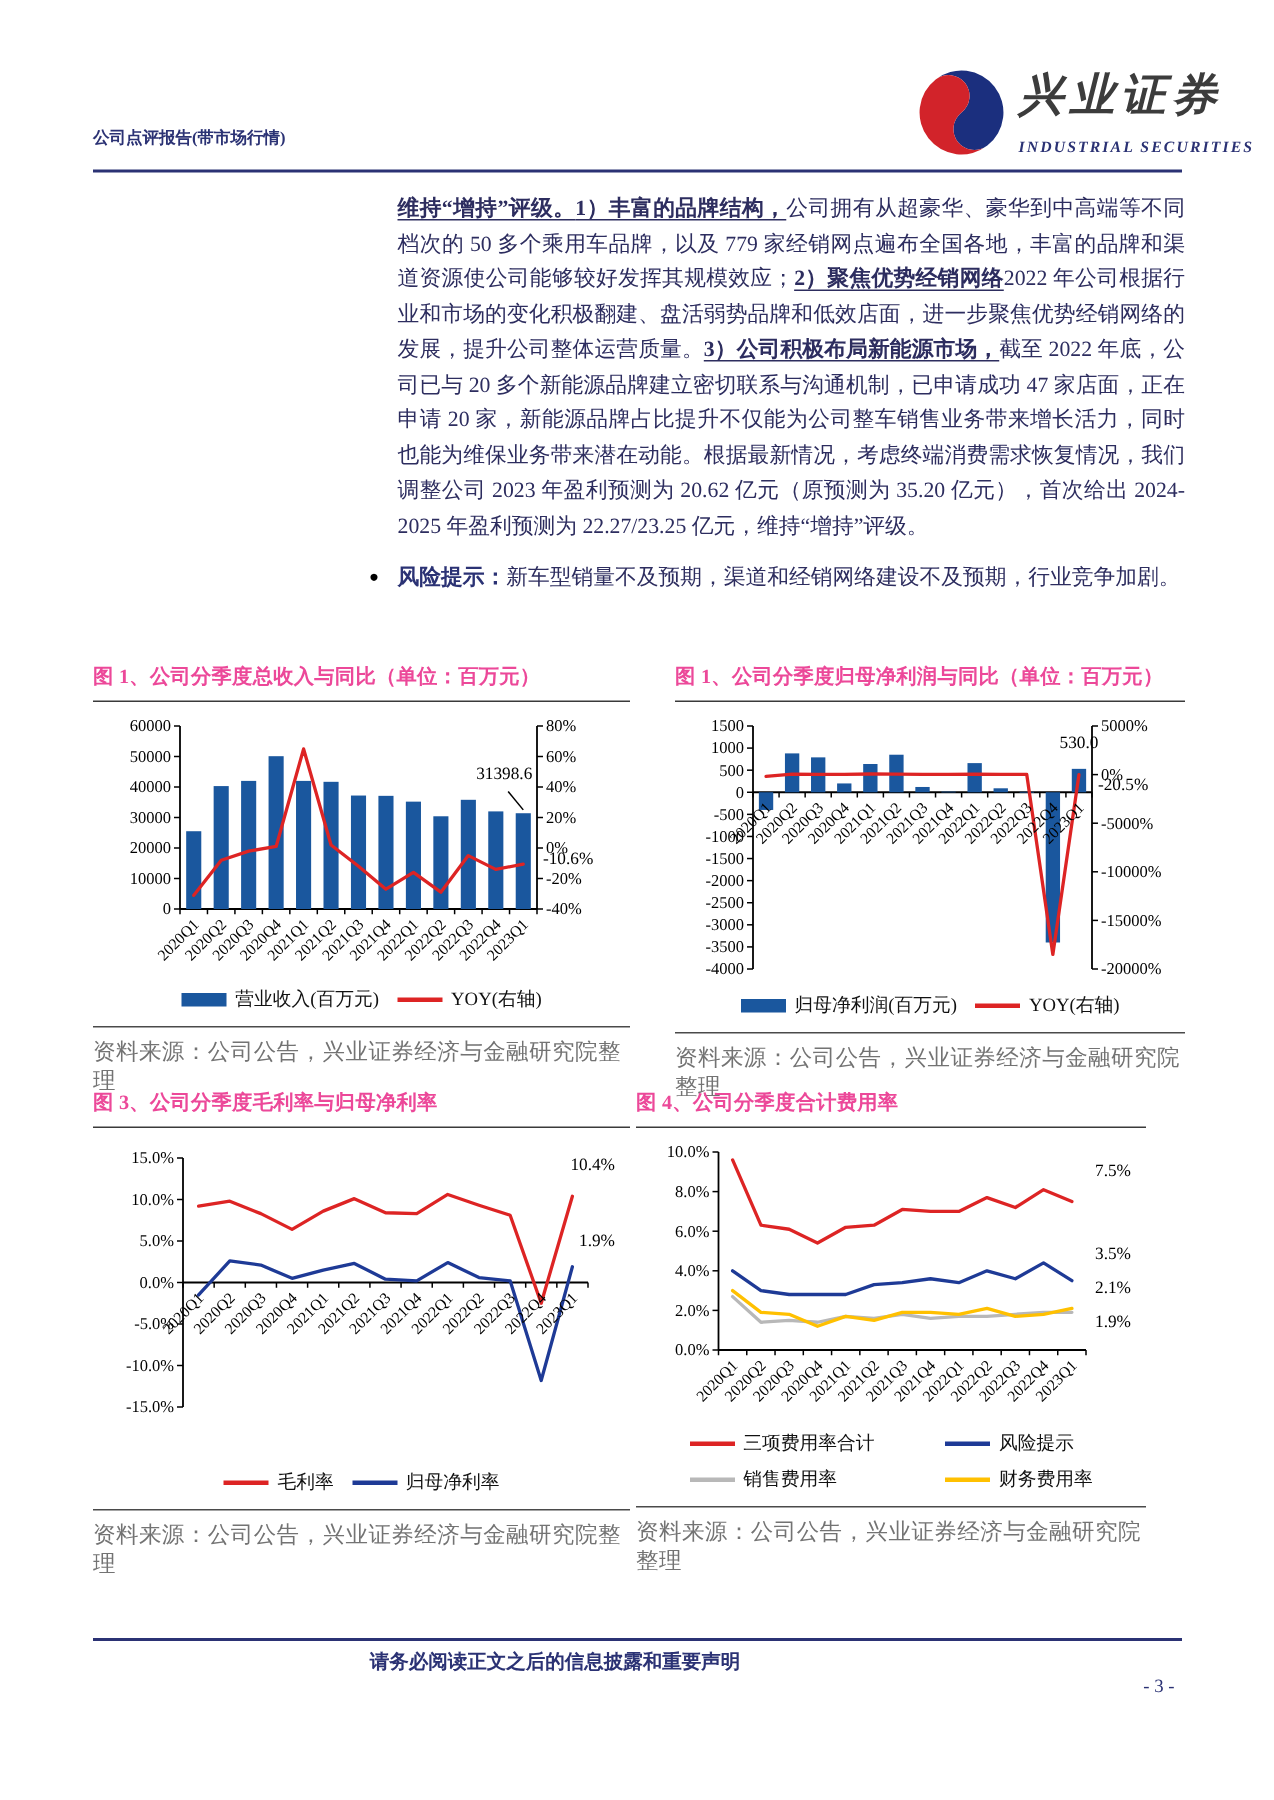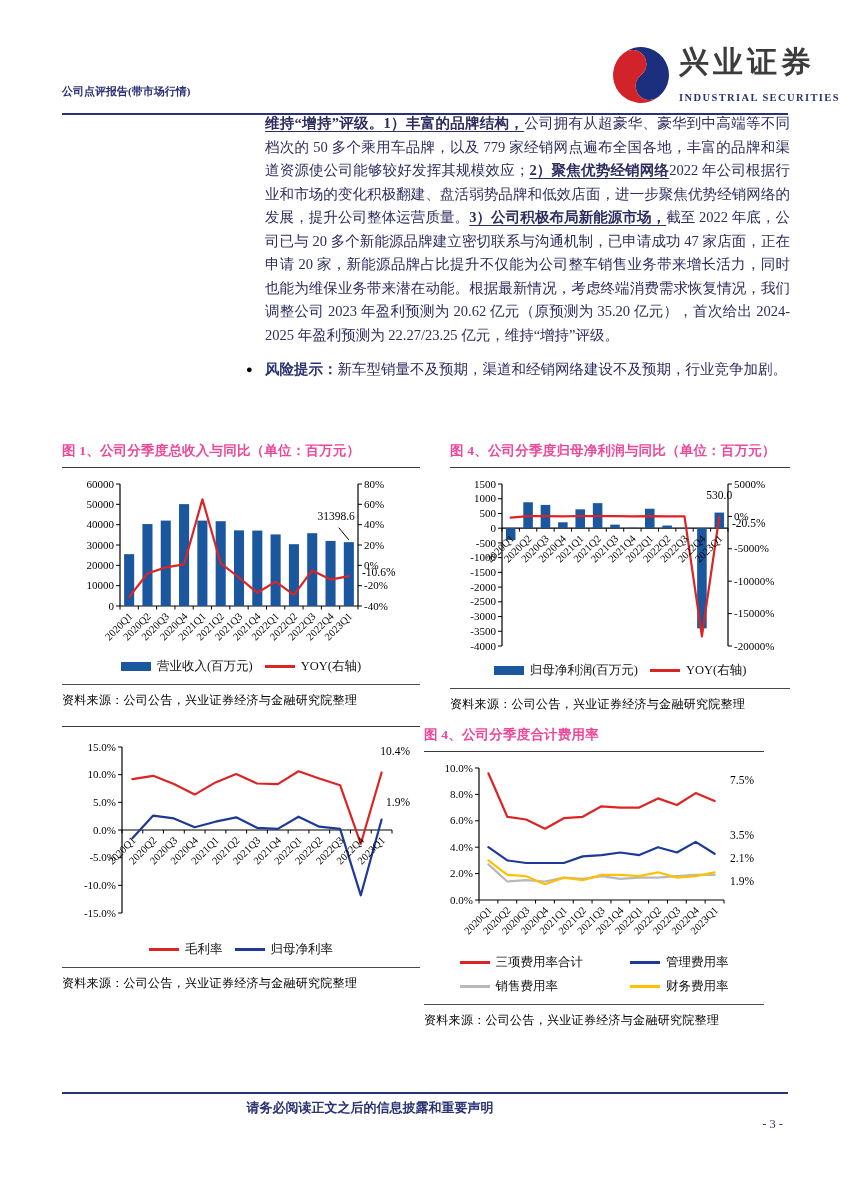--- a/index.html
+++ b/index.html
@@ -1,26 +1,26 @@
 <!DOCTYPE html>
 <html><head>
 <meta charset="utf-8">
 <style>
   html,body{margin:0;padding:0;background:#888;}
   .page{position:relative;width:849px;height:1200px;background:#fff;margin:0 auto;
         font-family:"Liberation Serif","DejaVu Serif",serif;overflow:hidden;}
   
   .report-type{position:absolute;left:62px;top:84px;font-size:11px;font-weight:bold;color:#2b3274;}
-  .logo{position:absolute;left:612px;top:46px;display:flex;align-items:flex-start;gap:9px;}
+  .logo{position:absolute;left:612px;top:46px;display:flex;align-items:flex-end;gap:9px;font-style:italic;}
   .logo-txt{display:flex;flex-direction:column;}
   .brand-cn{font-size:30px;font-weight:bold;color:#3c3c3c;letter-spacing:4px;line-height:1.05;}
   .brand-en{font-size:10.5px;font-weight:bold;color:#2b3274;letter-spacing:1.4px;margin-top:14px;}
   .header-rule{position:absolute;left:62px;width:726px;top:113px;height:2px;background:#2b3274;}
   
-  .body-text{position:absolute;left:265px;top:112px;width:525px;font-size:14.5px;
+  .body-text{position:absolute;left:265px;top:128px;width:525px;font-size:14.5px;
              line-height:23.5px;color:#2d2d5f;text-align:justify;}
   .body-text p{margin:0;}
   .risk-row{position:relative;margin-top:11px;}
   .bullet-dot{position:absolute;left:-19px;top:0;font-size:11px;color:#000;}
   .b{font-weight:bold;}
   .u{text-decoration:underline;text-underline-offset:3px;}
   .navy{color:#2b3274;}
   
   .panel{position:absolute;}
   #p1{left:62px;top:442px;width:358px;}
@@ -29,22 +29,22 @@
   #p4{left:424px;top:726px;width:340px;}
   .panel-title{font-size:13.5px;font-weight:bold;color:#ec4899;padding-bottom:7px;letter-spacing:.2px;}
   .title-rule{height:1px;background:#3a3a3a;margin-bottom:8px;}
   svg.chart{display:block;}
   .legend{display:flex;justify-content:center;gap:12px;font-size:12.5px;color:#111;margin-top:4px;}
   .legend.grid2{display:grid;grid-template-columns:auto auto;gap:7px 47px;justify-content:center;}
   .lg-item{display:inline-flex;align-items:center;gap:6px;white-space:nowrap;}
   .sw-bar{width:30px;height:9px;display:inline-block;}
   .sw-line{width:30px;height:3px;display:inline-block;}
   .source-rule{height:1px;background:#4a4a4a;margin-top:9px;}
-  .source{font-size:12px;color:#000000;padding-top:7px;letter-spacing:.3px;}
-  .lg3{margin-top:8px;margin-bottom:2px;}
+  .source{font-size:15px;color:#737373;padding-top:7px;letter-spacing:.3px;}
+  .lg3{margin-top:22px;margin-bottom:2px;}
   
   .footer-rule{position:absolute;left:62px;width:726px;top:1092px;height:2px;background:#2b3274;}
   .disclaimer{position:absolute;left:0;width:740px;top:1099px;text-align:center;
               font-size:13px;font-weight:bold;color:#2b3274;}
   .pageno{position:absolute;right:66px;top:1117px;font-size:12.5px;color:#2b3274;}
 </style>
 </head>
 <body>
 
 <div class="page">
@@ -162,21 +162,21 @@
         <span class="lg-item">
           <span class="sw-line" style="background: rgb(221, 36, 36);"></span>
           <span>YOY(右轴)</span>
         </span>
       </div>
     <div class="source-rule"></div>
     <div class="source">资料来源：公司公告，兴业证券经济与金融研究院整理</div>
   </div>
 
   <div class="panel" id="p2">
-    <div class="panel-title">图 4、公司分季度归母净利润与同比（单位：百万元）</div>
+    <div class="panel-title">图 1、公司分季度归母净利润与同比（单位：百万元）</div>
     <div class="title-rule"></div>
     <svg class="chart" id="chart1" viewBox="0 0 340 182" width="340" height="182">
         <line x1="52" y1="8" x2="52" y2="170" stroke="#000" stroke-width="1.2"></line>
         <line x1="48" y1="170" x2="52" y2="170" stroke="#000" stroke-width="1"></line>
         <text x="46" y="173.6" text-anchor="end" font-size="11" fill="#000">-4000</text>
         <line x1="48" y1="155.27272727272728" x2="52" y2="155.27272727272728" stroke="#000" stroke-width="1"></line>
         <text x="46" y="158.87272727272727" text-anchor="end" font-size="11" fill="#000">-3500</text>
         <line x1="48" y1="140.54545454545456" x2="52" y2="140.54545454545456" stroke="#000" stroke-width="1"></line>
         <text x="46" y="144.14545454545456" text-anchor="end" font-size="11" fill="#000">-3000</text>
         <line x1="48" y1="125.81818181818183" x2="52" y2="125.81818181818183" stroke="#000" stroke-width="1"></line>
@@ -263,20 +263,21 @@
         <span class="lg-item">
           <span class="sw-line" style="background: rgb(221, 36, 36);"></span>
           <span>YOY(右轴)</span>
         </span>
       </div>
     <div class="source-rule"></div>
     <div class="source">资料来源：公司公告，兴业证券经济与金融研究院整理</div>
   </div>
 
   <div class="panel" id="p3">
+    <div class="panel-title">图 3、公司分季度毛利率与归母净利率</div>
     <div class="title-rule"></div>
     <svg class="chart" id="chart2" viewBox="0 0 358 198" width="358" height="198">
         <line x1="60" y1="12" x2="60" y2="178" stroke="#000" stroke-width="1.2"></line>
         <line x1="56" y1="178" x2="60" y2="178" stroke="#000" stroke-width="1"></line>
         <text x="54" y="181.6" text-anchor="end" font-size="11" fill="#000">-15.0%</text>
         <line x1="56" y1="150.33333333333334" x2="60" y2="150.33333333333334" stroke="#000" stroke-width="1"></line>
         <text x="54" y="153.93333333333334" text-anchor="end" font-size="11" fill="#000">-10.0%</text>
         <line x1="56" y1="122.66666666666666" x2="60" y2="122.66666666666666" stroke="#000" stroke-width="1"></line>
         <text x="54" y="126.26666666666665" text-anchor="end" font-size="11" fill="#000">-5.0%</text>
         <line x1="56" y1="95" x2="60" y2="95" stroke="#000" stroke-width="1"></line>
@@ -388,21 +389,21 @@
         <text x="306" y="101.72" text-anchor="start" font-size="11.5" fill="#000">2.1%</text>
         <text x="306" y="124.82000000000001" text-anchor="start" font-size="11.5" fill="#000">1.9%</text>
       </svg>
     <div class="legend grid2" id="legend3">
         <span class="lg-item">
           <span class="sw-line" style="background: rgb(221, 36, 36);"></span>
           <span>三项费用率合计</span>
         </span>
         <span class="lg-item">
           <span class="sw-line" style="background: rgb(30, 58, 150);"></span>
-          <span>管理费用率</span>
+          <span>风险提示</span>
         </span>
         <span class="lg-item">
           <span class="sw-line" style="background: rgb(184, 184, 184);"></span>
           <span>销售费用率</span>
         </span>
         <span class="lg-item">
           <span class="sw-line" style="background: rgb(255, 192, 0);"></span>
           <span>财务费用率</span>
         </span>
       </div>

